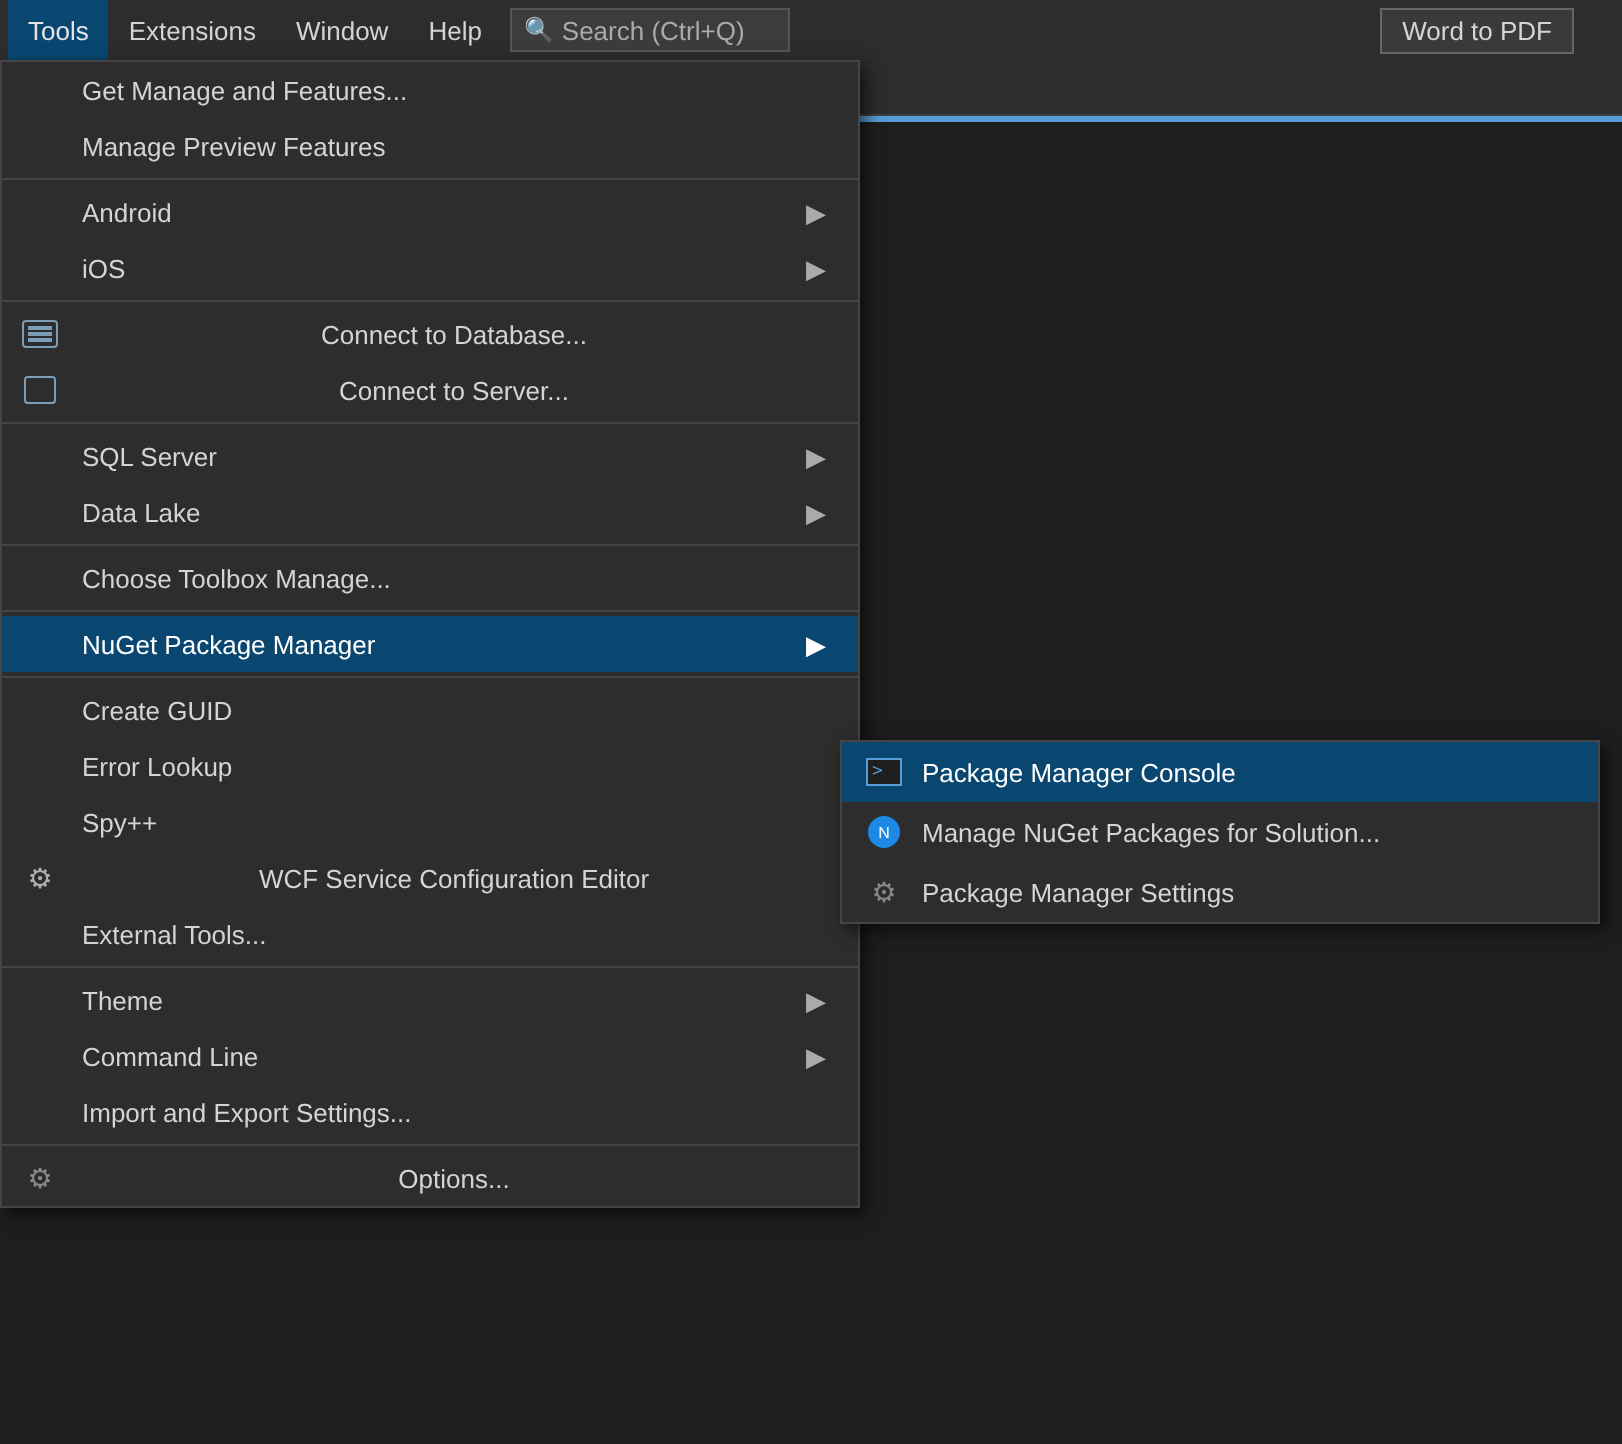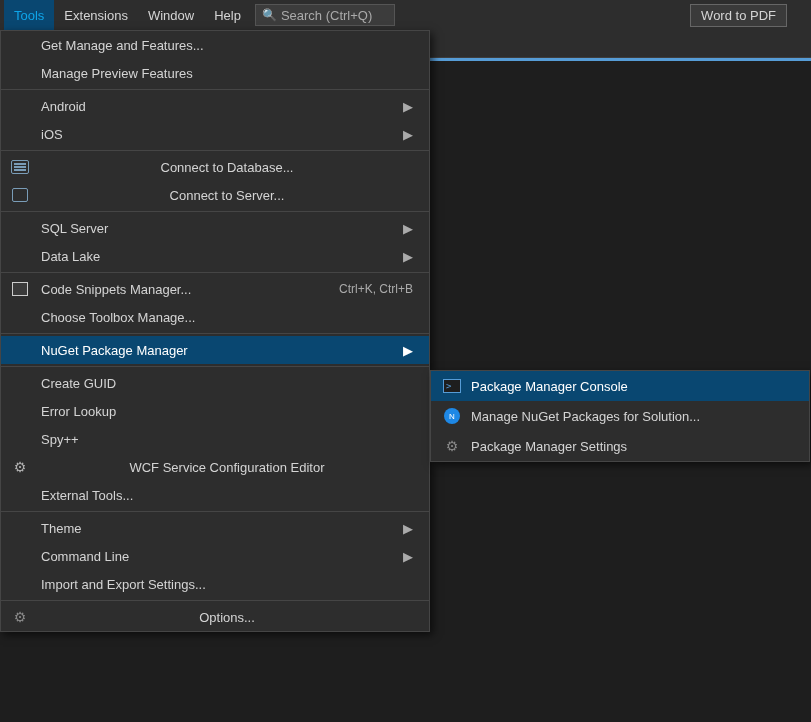--- a/index.html
+++ b/index.html
@@ -30,21 +30,21 @@
       color: #d4d4d4;
       height: 100%;
       display: flex;
       align-items: center;
     }
     .menu-bar-item:hover, .menu-bar-item.active {
       background-color: #3e3e40;
     }
     .menu-bar-item.active {
       background-color: #094771;
-      color: #0ea5e9;
+      color: #e5e5e5;
     }
     .search-box {
       display: flex;
       align-items: center;
       background-color: #3c3c3c;
       border: 1px solid #555;
       height: 22px;
       padding: 0 6px;
       margin-left: 4px;
       color: #aaa;
@@ -152,21 +152,21 @@
     }
     .icon-gear {
       font-size: 14px;
       color: #b0b0b0;
     }
 
     
     .submenu {
       position: absolute;
       top: 370px;
-      left: 430px;
+      left: 420px;
       width: 380px;
       background-color: #2d2d2d;
       border: 1px solid #454545;
       z-index: 300;
       box-shadow: 3px 3px 8px rgba(0,0,0,0.6);
     }
     .submenu-item {
       display: flex;
       align-items: center;
       padding: 6px 16px 6px 40px;
@@ -323,27 +323,20 @@
     <span>SQL Server</span>
     <span class="arrow">▶</span>
   </div>
   <div class="menu-item">
     <span>Data Lake</span>
     <span class="arrow">▶</span>
   </div>
 
   <div class="menu-separator"></div>
 
-  <div class="menu-item has-icon">
-    <span class="icon-area">
-      <div class="icon-snippet"></div>
-    </span>
-    <span>Code Snippets Manager...</span>
-    <span class="shortcut">Ctrl+K, Ctrl+B</span>
-  </div>
   <div class="menu-item">
     <span>Choose Toolbox Manage...</span>
   </div>
 
   <div class="menu-separator"></div>
 
   <div class="menu-item nuget-active">
     <span>NuGet Package Manager</span>
     <span class="arrow">▶</span>
   </div>

